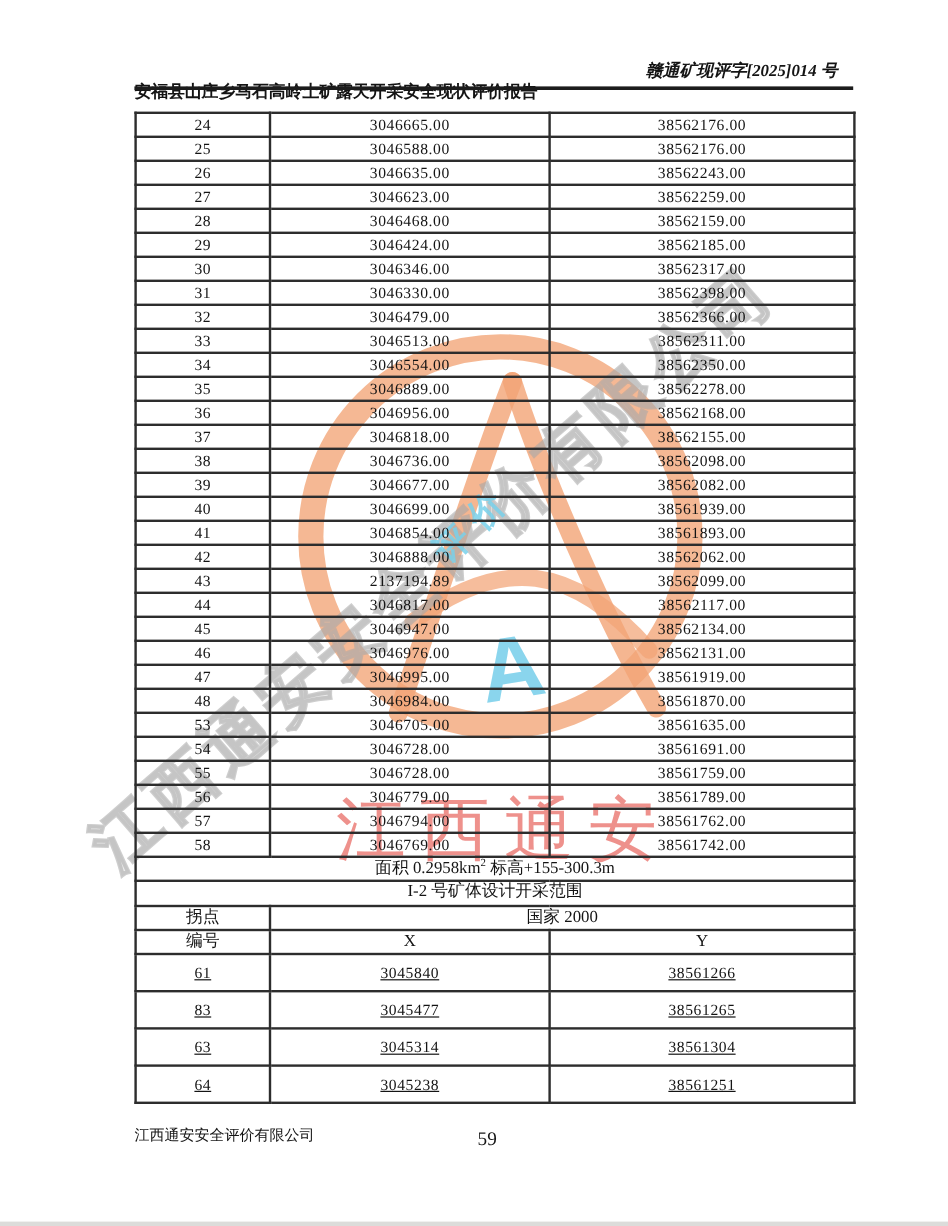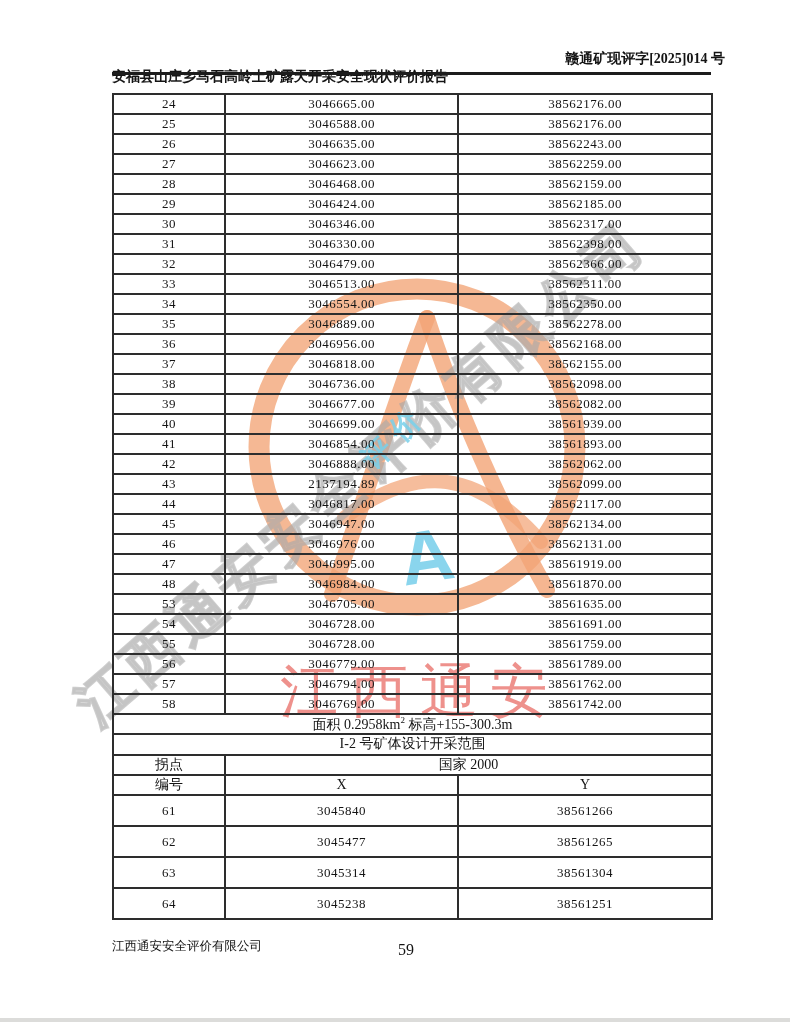--- a/index.html
+++ b/index.html
@@ -40,37 +40,38 @@
     font-weight:bold; font-size:74px; line-height:1;
     color:rgba(118,206,234,0.85);
   }
   
   .content { position:absolute; inset:0; z-index:2; }
   .hdr-left {
     position:absolute; left:112px; top:68px; font-size:14px; font-weight:bold;
     white-space:nowrap;
   }
   .hdr-right {
-    position:absolute; right:65px; top:50px; font-size:14px; font-weight:bold;
+    position:absolute; right:92px; top:50px; font-size:14px; font-weight:bold;
     white-space:nowrap;
+    font-style:italic;
   }
   .hdr-rule {
     position:absolute; left:112px; top:72px; width:599px; height:3px;
     background:#1c1c1c;
   }
   table.doc-table {
     position:absolute; left:112px; top:93px; width:599px;
     border-collapse:collapse; table-layout:fixed; font-size:13px;
   }
   table.doc-table td {
     border:2px solid #2d2d2d; text-align:center; vertical-align:middle;
     padding:0; height:18px; line-height:1.05; letter-spacing:0.5px;
     overflow:hidden; white-space:nowrap;
   }
-  tr.tall td { height:29px; }
+  tr.tall td { height:29px;text-decoration:underline; }
   tr.note-row td { font-size:14px; letter-spacing:0; }
   tr.title-row td { height:19px; font-size:14px; letter-spacing:0; }
   tr.hdr-row td { font-size:14px; letter-spacing:0; }
   .note-sup { font-size:9px; vertical-align:super; }
   .foot-company {
     position:absolute; left:112px; top:938px; font-size:12.5px; white-space:nowrap;
   }
   .foot-page {
     position:absolute; left:398px; top:941px; font-size:16px;
   }
@@ -288,21 +289,21 @@
         </tr>
       </tbody>
 
       <tbody>
           <tr class="data-row tall">
             <td>61</td>
             <td>3045840</td>
             <td>38561266</td>
           </tr>
           <tr class="data-row tall">
-            <td>62</td>
+            <td>83</td>
             <td>3045477</td>
             <td>38561265</td>
           </tr>
           <tr class="data-row tall">
             <td>63</td>
             <td>3045314</td>
             <td>38561304</td>
           </tr>
           <tr class="data-row tall">
             <td>64</td>

